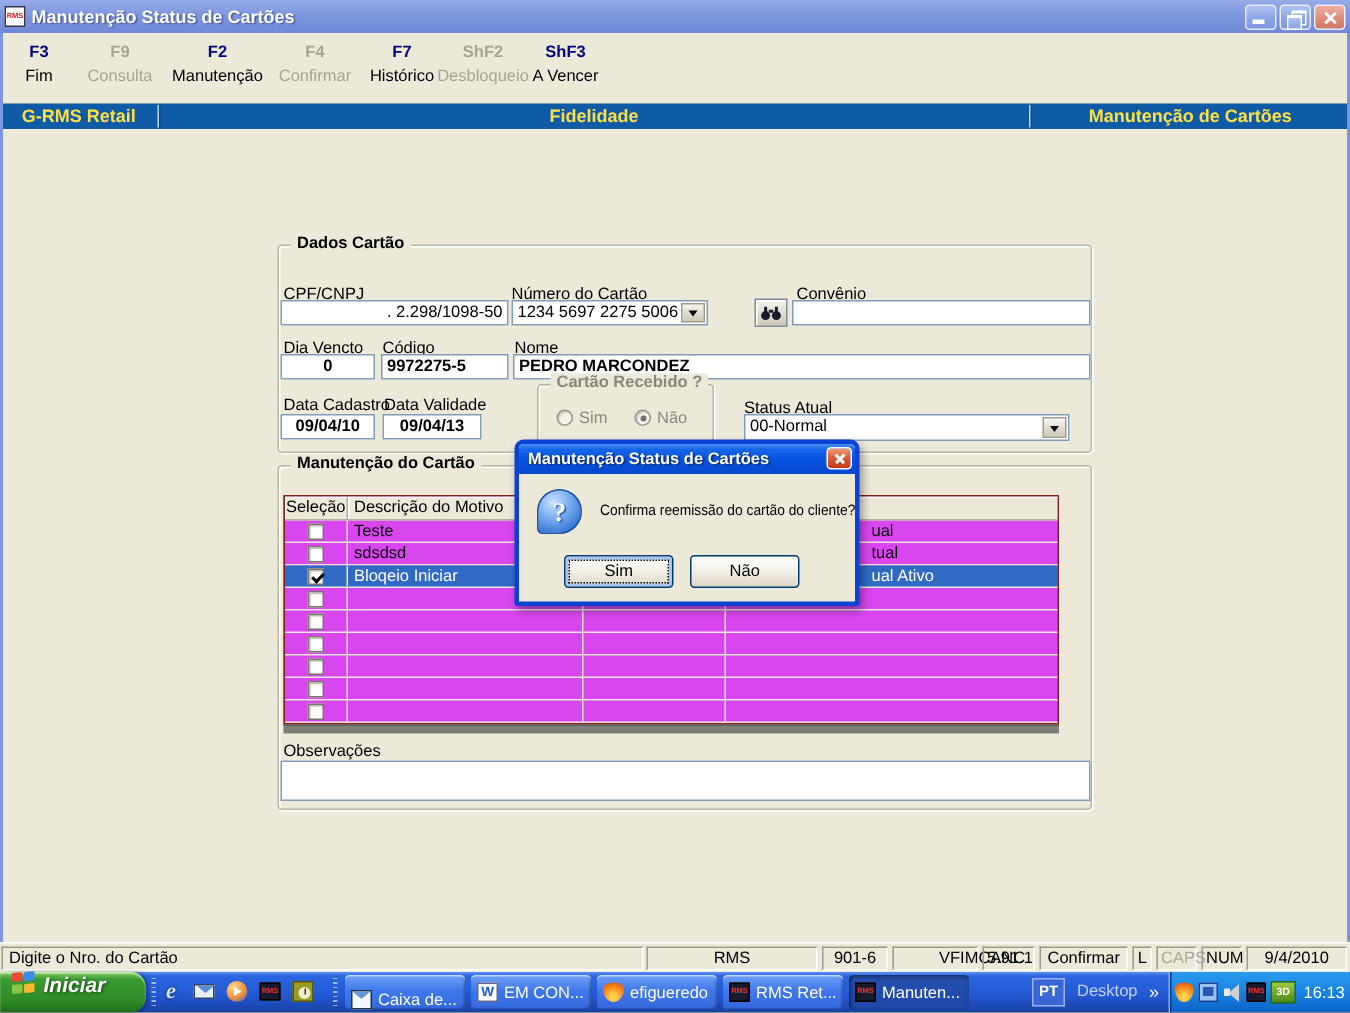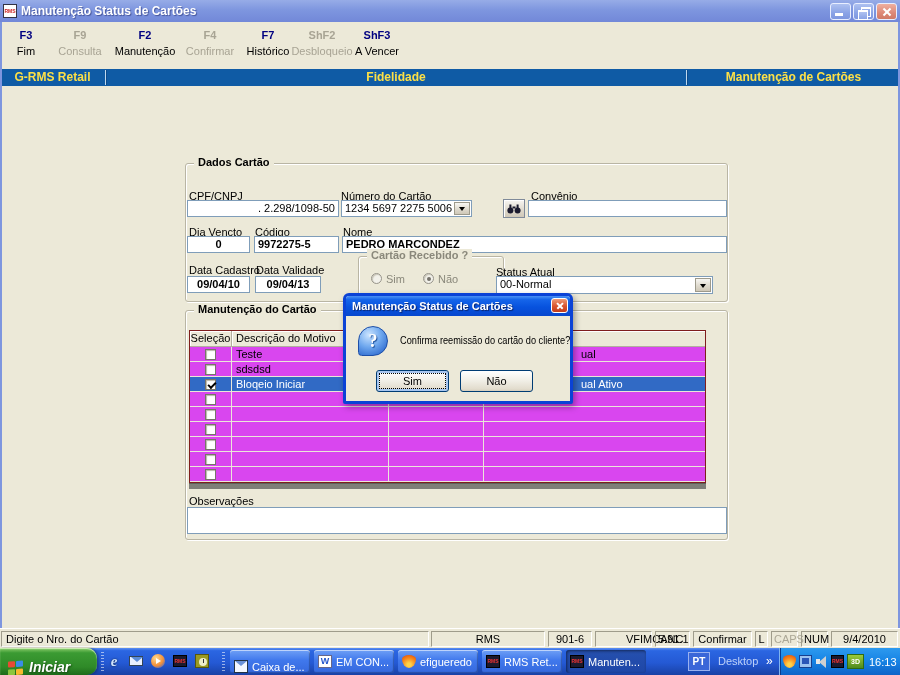--- a/index.html
+++ b/index.html
@@ -92,21 +92,21 @@
   .statusbar { position:absolute; left:0; top:628px; width:900px; height:20px; background:#ECE9D8; border-top:1px solid #fff; }
   .panel { position:absolute; top:2px; height:16px; line-height:15px; text-align:center;
     border:1px solid; border-color:#9F9C8B #FFFFFF #FFFFFF #9F9C8B; padding:0 2px; white-space:nowrap; }
   .panel.left { text-align:left; padding-left:4px; }
   .panel.disabled { color:#ABA796; }
   
   .taskbar { position:absolute; left:0; top:648px; width:900px; height:27px;
     background:linear-gradient(180deg,#5E90F2 0%,#2B66E2 10%,#2459D4 55%,#1941A5 100%); }
   .startbtn { position:absolute; left:0; top:0; width:97px; height:27px; border-radius:0 10px 10px 0;
     background:linear-gradient(180deg,#8CCE6C 0%,#3B9B33 18%,#2F8A28 70%,#1E6B1A 100%);
-    box-shadow:inset 0 1px 1px #CFF0B8, 2px 0 3px rgba(0,0,0,.3); display:flex; align-items:flex-end; color:#fff;
+    box-shadow:inset 0 1px 1px #CFF0B8, 2px 0 3px rgba(0,0,0,.3); display:flex; align-items:flex-start; color:#fff;
     font-weight:bold; font-style:italic; font-size:14px; text-shadow:1px 1px 2px #1A4A14; }
   .flag { width:16px; height:14px; margin:0 5px 0 8px; display:grid; grid-template-columns:7px 7px; grid-gap:1px; transform:skewY(-4deg); }
   .flag i { height:6px; border-radius:1px; }
   .flag .f1{background:#E84A34;} .flag .f2{background:#8CC63F;} .flag .f3{background:#3A8CE8;} .flag .f4{background:#F8B930;}
   .qlsep { position:absolute; top:4px; width:3px; height:19px;
     background:repeating-linear-gradient(180deg, rgba(255,255,255,.55) 0 1px, transparent 1px 3px); }
   .qlicon { position:absolute; top:5px; width:16px; height:16px; display:flex; align-items:center; justify-content:center; }
   .ie-e { color:#CFE4FF; font-size:15px; font-weight:bold; font-style:italic; font-family:"Liberation Serif", serif; text-shadow:0 0 2px #123; }
   .oe-env { width:14px; height:10px; background:#E8F0FF; border:1px solid #345; position:relative; }
   .oe-env::after { content:""; position:absolute; left:1px; top:0; width:0; height:0; border:5px solid transparent; border-top:5px solid #5A8CD8; border-width:5px 6px 0 6px; }
@@ -237,21 +237,21 @@
 
     <div class="lbl" style="left:157px;top:62px;">Nome</div>
     <div class="field bold" style="left:156px;top:72px;width:385px;">PEDRO MARCONDEZ</div>
 
     <div class="lbl" style="left:3px;top:100px;">Data Cadastro</div>
     <div class="field bold center" style="left:1px;top:112px;width:63px;">09/04/10</div>
 
     <div class="lbl" style="left:70px;top:100px;">Data Validade</div>
     <div class="field bold center" style="left:69px;top:112px;width:66px;">09/04/13</div>
 
-    <div class="groupbox" style="left:172px;top:92px;width:146px;height:41px;padding-left:28px;">
+    <div class="groupbox" style="left:172px;top:92px;width:118px;height:41px;padding-left:28px;">
       <div class="cap lbl gray" style="position:absolute;top:-8px;left:8px;">Cartão Recebido ?</div>
       <div class="radio" style="left:12px;top:16px;"></div>
       <div class="lbl gray" style="left:27px;top:16px;">Sim</div>
       <div class="radio checked" style="left:64px;top:16px;">
           <span class="dot"></span>
         </div>
       <div class="lbl gray" style="left:79px;top:16px;">Não</div>
     </div>
 
     <div class="lbl" style="left:310px;top:102px;">Status Atual</div>
@@ -280,20 +280,23 @@
         <div class="cell c3">
             <span class="frag">ual</span>
           </div>
       </div>
       <div class="row">
         <div class="cell c0">
             <span class="checkbox"></span>
           </div>
         <div class="cell c1">sdsdsd</div>
         <div class="cell c2"></div>
+        <div class="cell c3">
+            <span class="frag">tual</span>
+          </div>
       </div>
       <div class="row selected">
         <div class="cell c0">
             <span class="checkbox checked"></span>
           </div>
         <div class="cell c1">Bloqeio Iniciar</div>
         <div class="cell c2"></div>
         <div class="cell c3">
             <span class="frag">ual Ativo</span>
           </div>

